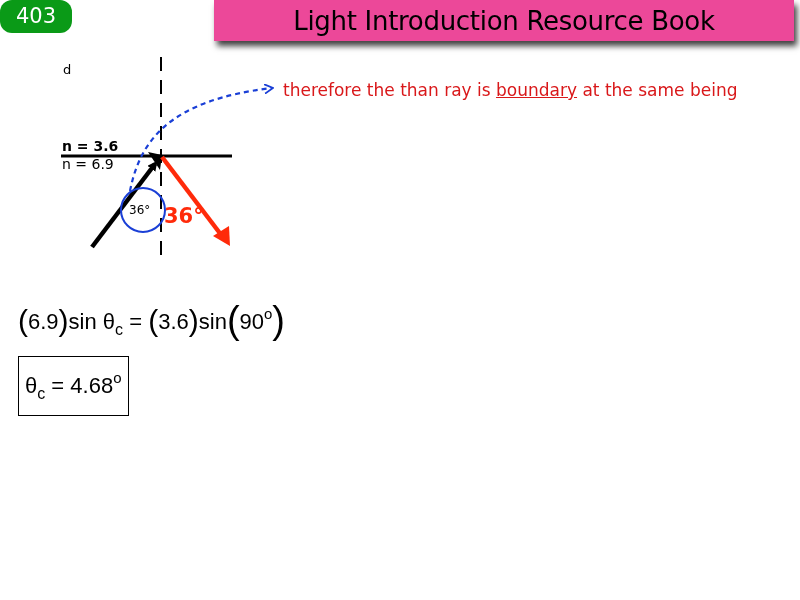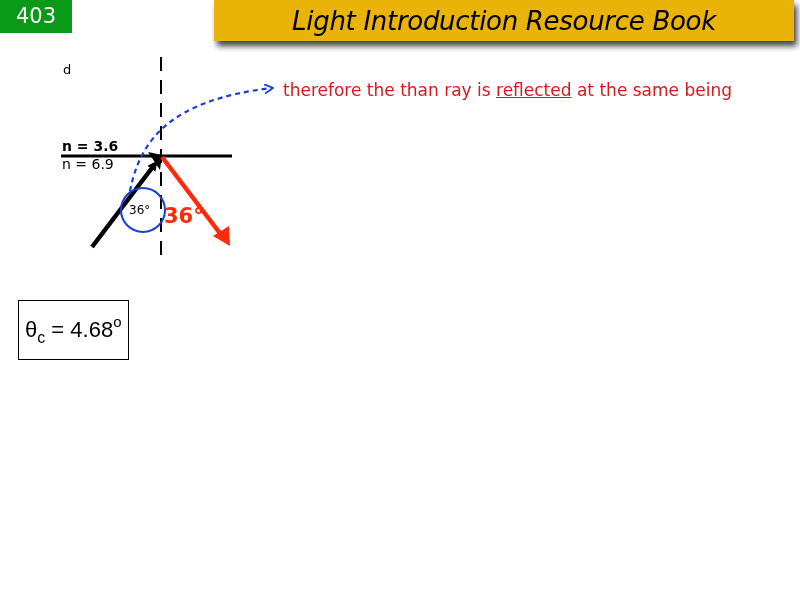--- a/index.html
+++ b/index.html
@@ -15,34 +15,34 @@
     .page-badge {
       position: absolute;
       left: 0; top: 0;
       width: 72px; height: 33px;
       background: #0a9a17;
       color: #ffffff;
       font-family: "DejaVu Sans", sans-serif;
       font-size: 21px;
       line-height: 33px;
       text-align: center;
+      border-radius: 12px;
     }
     .title-banner {
       position: absolute;
       left: 214px; top: 0;
       width: 580px; height: 41px;
-      background: #eab308;
+      background: #ec4899;
       box-shadow: 3px 5px 6px rgba(0,0,0,0.75);
       color: #000000;
       font-family: "DejaVu Sans", sans-serif;
       font-size: 26px;
       line-height: 42px;
       text-align: center;
       letter-spacing: -0.3px;
-      font-style: italic;
     }
     .diagram {
       position: absolute;
       left: 0; top: 0;
       width: 800px; height: 600px;
       pointer-events: none;
     }
     .diagram-label {
       position: absolute;
       font-family: "DejaVu Sans", sans-serif;
@@ -81,21 +81,21 @@
     .eq-line sub { font-size: 16px; vertical-align: -6px; }
     .eq-line sup { font-size: 15px; vertical-align: 10px; }
     .paren { font-size: 30px; vertical-align: -2px; font-weight: 300; }
     .paren-big { font-size: 38px; vertical-align: -4px; }
     .result-box {
       display: inline-block;
       border: 1px solid #000;
       padding: 0 6px;
       font-size: 22px;
       line-height: 42px;
-      margin-top: 8px;
+      margin-top: 20px;
     }
     .result-box sub { font-size: 16px; vertical-align: -6px; }
     .result-box sup { font-size: 15px; vertical-align: 10px; }
   </style>
 </head>
 <body>
 
 <div class="page-badge">403</div>
 <div class="title-banner">Light Introduction Resource Book</div>
 
@@ -127,20 +127,23 @@
   <path d="M130,191 C140,140 170,100 272,88" fill="none" stroke="#1a3fd6" stroke-width="2.2" stroke-dasharray="5,4" marker-end="url(#blueHead)"></path>
 </svg>
 
 <div class="diagram-label label-d">d</div>
 <div class="diagram-label label-n-top">n = 3.6</div>
 <div class="diagram-label label-n-bottom">n = 6.9</div>
 <div class="diagram-label label-small-angle">36°</div>
 <div class="diagram-label label-big-angle">36°</div>
 
 <div class="explanation">
-  <div><span>therefore the than ray is </span><span class="u">reflected</span><span> at the same being</span></div>
+  <div><span>therefore the than ray is </span><span class="u">boundary</span><span> at the same being</span></div>
 </div>
 
 <div class="equations">
+  <div class="eq-line">
+    <span class="paren">(</span><span>6.9</span><span class="paren">)</span><span>sin θ</span><sub>c</sub><span> = </span><span class="paren">(</span><span>3.6</span><span class="paren">)</span><span>sin</span><span class="paren paren-big">(</span><span>90</span><sup>o</sup><span class="paren paren-big">)</span>
+  </div>
   <div class="result-box">
     <span>θ</span><sub>c</sub><span> = </span><span>4.68</span><sup>o</sup>
   </div>
 </div>
 
 </body></html>

